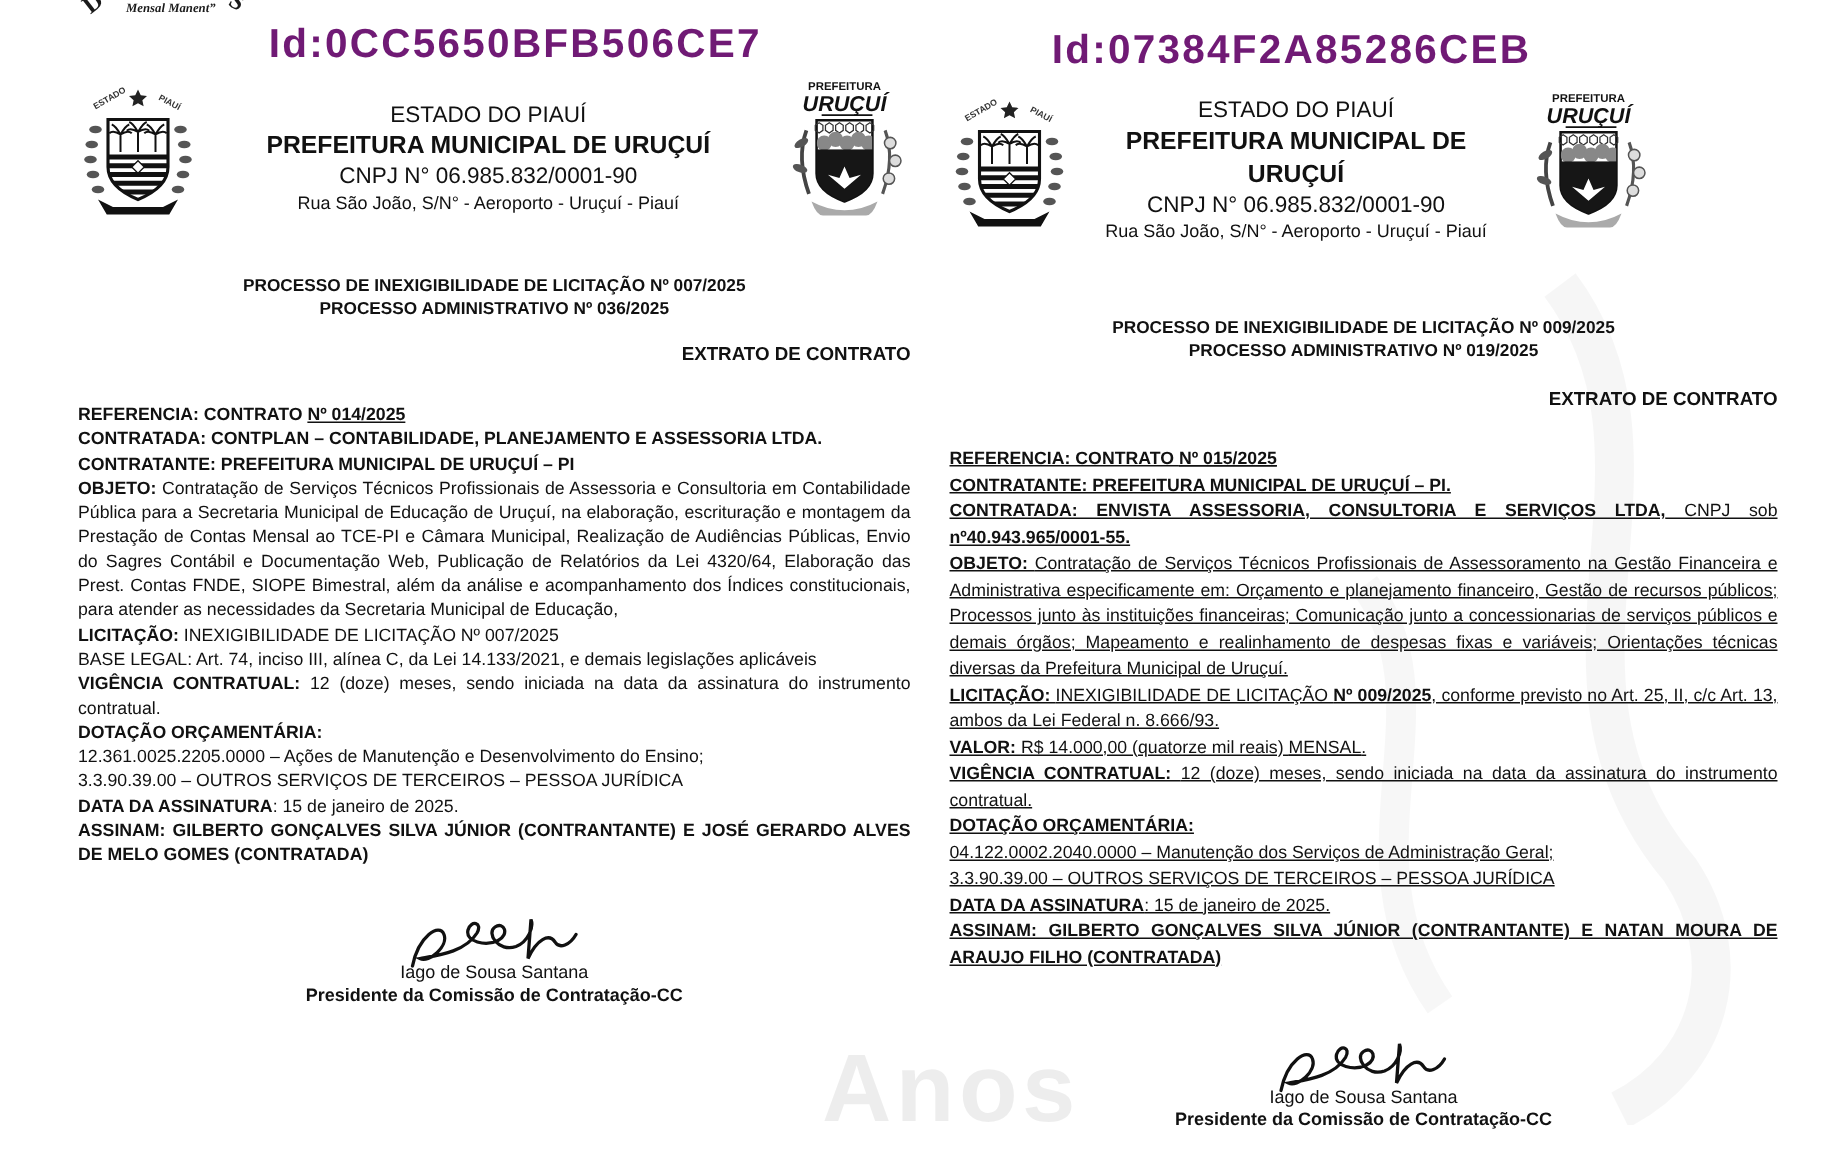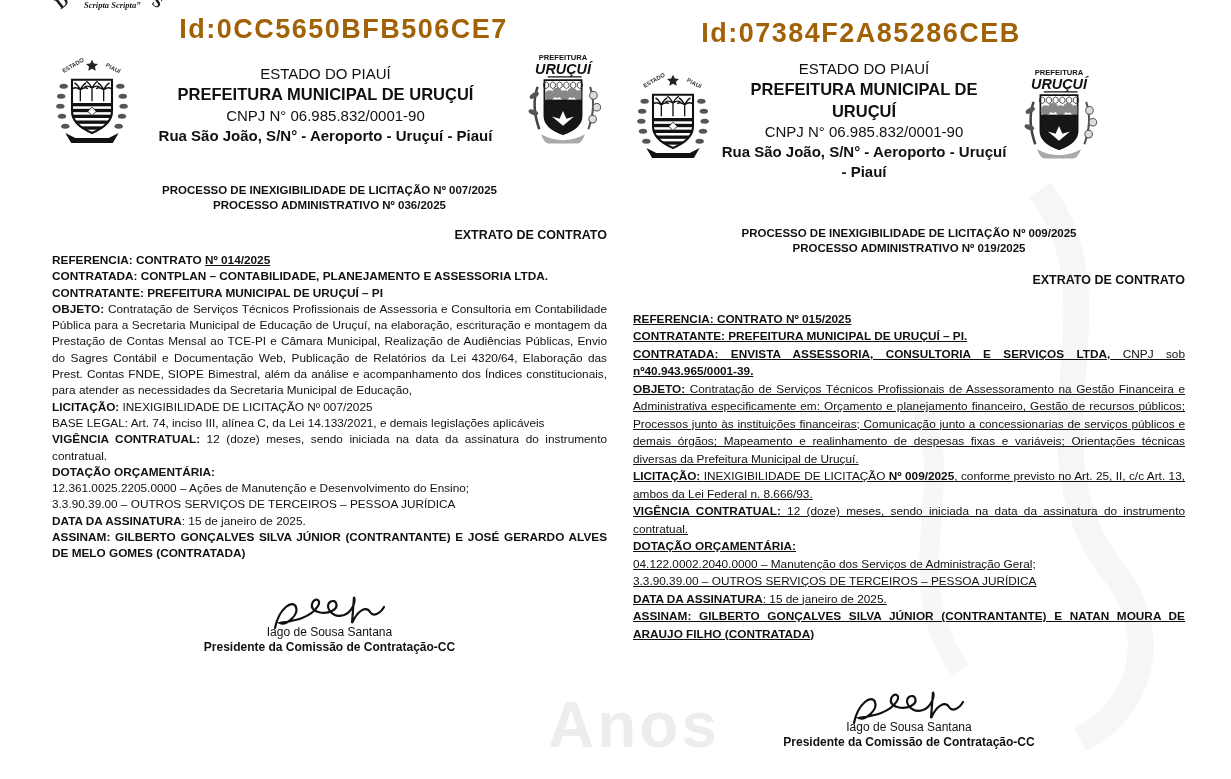--- a/index.html
+++ b/index.html
@@ -7,40 +7,40 @@
     width:1231px;height:779px;overflow:hidden;background:#ffffff;
     font-family:"Liberation Sans", sans-serif;color:#111;position:relative;
     -webkit-font-smoothing:antialiased;
   }
   .doc{position:absolute;top:0;box-sizing:border-box;}
   .doc-left{left:0;width:615px;padding:0 8px 0 52px;}
   .doc-right{left:616px;width:615px;padding:0 46px 0 17px;}
 
   .idline{
     margin:14px 0 0;text-align:center;font-size:27px;font-weight:700;
-    letter-spacing:1.5px;color:#a16207;white-space:nowrap;
+    letter-spacing:1.5px;color:#701a75;white-space:nowrap;
   }
   .doc-left  .idline{transform:translateX(14px);}
   .doc-right .idline{margin-top:18px;transform:translateX(-48px);}
 
   .org-header{display:flex;align-items:center;gap:6px;margin-top:6px;}
   .doc-right .org-header{margin-top:10px;width:470px;}
   .org-lines{flex:1;text-align:center;line-height:1.32;}
   .org-state{font-size:15px;}
   .org-name{font-size:16.5px;font-weight:700;}
   .org-cnpj{font-size:15px;}
-  .org-address{font-size:15px;font-weight:700;text-align:center;}
+  .org-address{font-size:12px;font-weight:400;text-align:center;}
   .coat,.citylogo{flex:0 0 auto;display:block;}
 
   .process{margin-top:24px;text-align:center;font-weight:700;font-size:11.5px;line-height:15px;}
   .doc-right .process{margin-top:44px;}
   .extrato{margin-top:15px;text-align:right;font-weight:700;font-size:12.5px;}
   .doc-right .extrato{margin-top:17px;}
 
-  .body{margin-top:10px;font-size:11.8px;}
+  .body{margin-top:25px;font-size:11.8px;}
   .doc-left  .body{line-height:16.3px;}
   .doc-right .body{line-height:17.5px;}
   .doc-right .body{margin-top:24px;text-decoration:underline;}
   .line{text-align:justify;}
   .line .b{font-weight:700;}
   .line .u{text-decoration:underline;}
 
   .sig{text-align:center;margin-top:30px;}
   .doc-right .sig{margin-top:44px;}
   .sig-scrawl svg{display:block;margin:0 auto -13px;}
@@ -55,21 +55,21 @@
   .watermark{
     position:absolute;left:548px;top:688px;font-size:64px;font-weight:700;
     color:rgba(0,0,0,0.07);letter-spacing:3px;pointer-events:none;
   }
   .scan-artifacts{position:absolute;left:830px;top:150px;pointer-events:none;}
 </style>
 </head>
 <body>
 
 <div class="frag frag-d">D</div>
-<div class="frag frag-motto">Scripta Scripta”</div>
+<div class="frag frag-motto">Mensal Manent”</div>
 <div class="frag frag-s">S</div>
 
 <div class="watermark">Anos</div>
 <svg class="scan-artifacts" width="390" height="600" viewBox="0 0 390 600">
   <path d="M210 40 C 300 160, 180 300, 290 430 C 330 490, 310 560, 250 590" stroke="rgba(0,0,0,0.035)" stroke-width="26" fill="none"></path>
   <path d="M80 240 C 140 320, 60 420, 130 520" stroke="rgba(0,0,0,0.03)" stroke-width="20" fill="none"></path>
 </svg>
 
 <section class="doc doc-left">
   <h1 class="idline">Id:0CC5650BFB506CE7</h1>
@@ -287,23 +287,24 @@
   <div class="process">
     <div>PROCESSO DE INEXIGIBILIDADE DE LICITAÇÃO Nº 009/2025</div>
     <div>PROCESSO ADMINISTRATIVO Nº 019/2025</div>
   </div>
 
   <div class="extrato">EXTRATO DE CONTRATO</div>
 
   <div class="body">
       <div class="line"><span class="b">REFERENCIA: CONTRATO </span><span class="b u">Nº 015/2025</span></div>
       <div class="line"><span class="b">CONTRATANTE: PREFEITURA MUNICIPAL DE URUÇUÍ – PI.</span></div>
-      <div class="line"><span class="b">CONTRATADA: ENVISTA ASSESSORIA, CONSULTORIA E SERVIÇOS LTDA,</span><span> CNPJ sob </span><span class="b">nº40.943.965/0001-39.</span></div>
+      <div class="line"><span class="b">CONTRATADA: ENVISTA ASSESSORIA, CONSULTORIA E SERVIÇOS LTDA,</span><span> CNPJ sob </span><span class="b">nº40.943.965/0001-55.</span></div>
       <div class="line"><span class="b">OBJETO: </span><span>Contratação de Serviços Técnicos Profissionais de Assessoramento na Gestão Financeira e Administrativa especificamente em: Orçamento e planejamento financeiro, Gestão de recursos públicos; Processos junto às instituições financeiras; Comunicação junto a concessionarias de serviços públicos e demais órgãos; Mapeamento e realinhamento de despesas fixas e variáveis; Orientações técnicas diversas da Prefeitura Municipal de Uruçuí.</span></div>
       <div class="line"><span class="b">LICITAÇÃO: </span><span>INEXIGIBILIDADE DE LICITAÇÃO </span><span class="b">Nº 009/2025</span><span>, conforme previsto no Art. 25, II, c/c Art. 13, ambos da Lei Federal n. 8.666/93.</span></div>
+      <div class="line"><span class="b">VALOR: </span><span>R$ 14.000,00 (quatorze mil reais) </span><span class="u">MENSAL</span><span>.</span></div>
       <div class="line"><span class="b">VIGÊNCIA CONTRATUAL: </span><span>12 (doze) meses, sendo iniciada na data da assinatura do instrumento contratual.</span></div>
       <div class="line"><span class="b">DOTAÇÃO ORÇAMENTÁRIA:</span></div>
       <div class="line"><span>04.122.0002.2040.0000 – Manutenção dos Serviços de Administração Geral;</span></div>
       <div class="line"><span>3.3.90.39.00 – OUTROS SERVIÇOS DE TERCEIROS – PESSOA JURÍDICA</span></div>
       <div class="line"><span class="b">DATA DA ASSINATURA</span><span>: 15 de janeiro de 2025.</span></div>
       <div class="line"><span class="b">ASSINAM: GILBERTO GONÇALVES SILVA JÚNIOR (CONTRANTANTE) E NATAN MOURA DE ARAUJO FILHO (CONTRATADA)</span></div>
     </div>
 
   <div class="sig">
     <span class="sig-scrawl">

